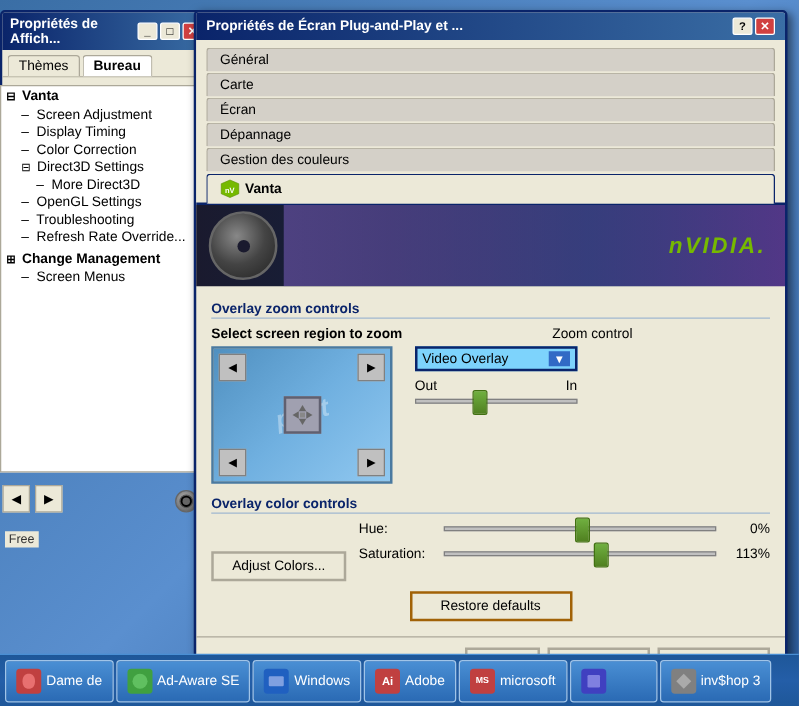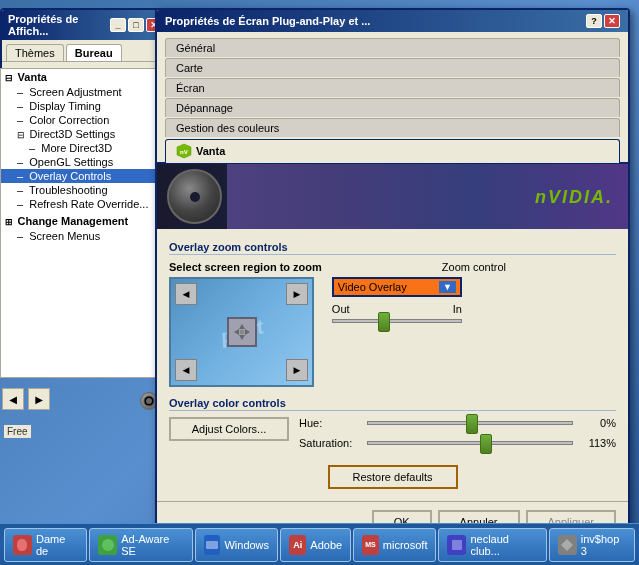--- a/index.html
+++ b/index.html
@@ -319,21 +319,21 @@
     
     .zoom-control-label {
       font-size: 11px;
       text-align: center;
       margin-bottom: 4px;
     }
     .zoom-dropdown {
       width: 130px;
       padding: 2px 4px;
       border: 2px solid #0a246a;
-      background: #f97316;
+      background: #7dd3fc;
       font-size: 11px;
       display: flex;
       align-items: center;
       justify-content: space-between;
       cursor: pointer;
       margin-bottom: 6px;
     }
     .zoom-dropdown-arrow {
       background: #316ac5;
       color: white;
@@ -368,28 +368,28 @@
     
     .overlay-color {
       margin-top: 6px;
     }
     .color-row {
       display: flex;
       gap: 10px;
       align-items: flex-start;
     }
     .adjust-btn {
-      width: 120px;
+      width: 108px;
       padding: 4px 8px;
       background: #ece9d8;
       border: 2px solid #aca899;
       font-size: 11px;
       cursor: pointer;
       text-align: center;
-      margin-top: 0;
+      margin-top: 24px;
     }
 
     
     .hue-sat {
       flex: 1;
     }
     .hs-row {
       display: flex;
       align-items: center;
       margin-bottom: 8px;
@@ -568,24 +568,20 @@
       <span class="expand-icon">⊟</span>
       <span>Direct3D Settings</span>
     </div>
     <div class="tree-item tree-child2">
       <span>–&nbsp;</span>
       <span>More Direct3D</span>
     </div>
     <div class="tree-item tree-child">
       <span>–&nbsp;</span>
       <span>OpenGL Settings</span>
-    </div>
-    <div class="tree-item tree-child selected">
-      <span>–&nbsp;</span>
-      <span>Overlay Controls</span>
     </div>
     <div class="tree-item tree-child">
       <span>–&nbsp;</span>
       <span>Troubleshooting</span>
     </div>
     <div class="tree-item tree-child">
       <span>–&nbsp;</span>
       <span>Refresh Rate Override...</span>
     </div>
     <div class="tree-item tree-root" style="margin-top:2px;">
@@ -762,21 +758,20 @@
         <span style="color:white;font-size:7px;font-weight:bold;">MS</span>
       </div>
       <span>microsoft</span>
     </div>
     <div class="taskbar-item">
       <div class="taskbar-icon" style="background:#4040c0;">
         <svg width="16" height="16" viewBox="0 0 16 16">
             <rect x="3" y="3" width="10" height="10" fill="#8080e0" rx="1"></rect>
           </svg>
       </div>
-      <span>neclaud club...</span>
     </div>
     <div class="taskbar-item">
       <div class="taskbar-icon" style="background:#808080;">
         <svg width="16" height="16" viewBox="0 0 16 16">
             <polygon points="8,2 14,8 8,14 2,8" fill="#aaa"></polygon>
           </svg>
       </div>
       <span>inv$hop 3</span>
     </div>
   </div>

